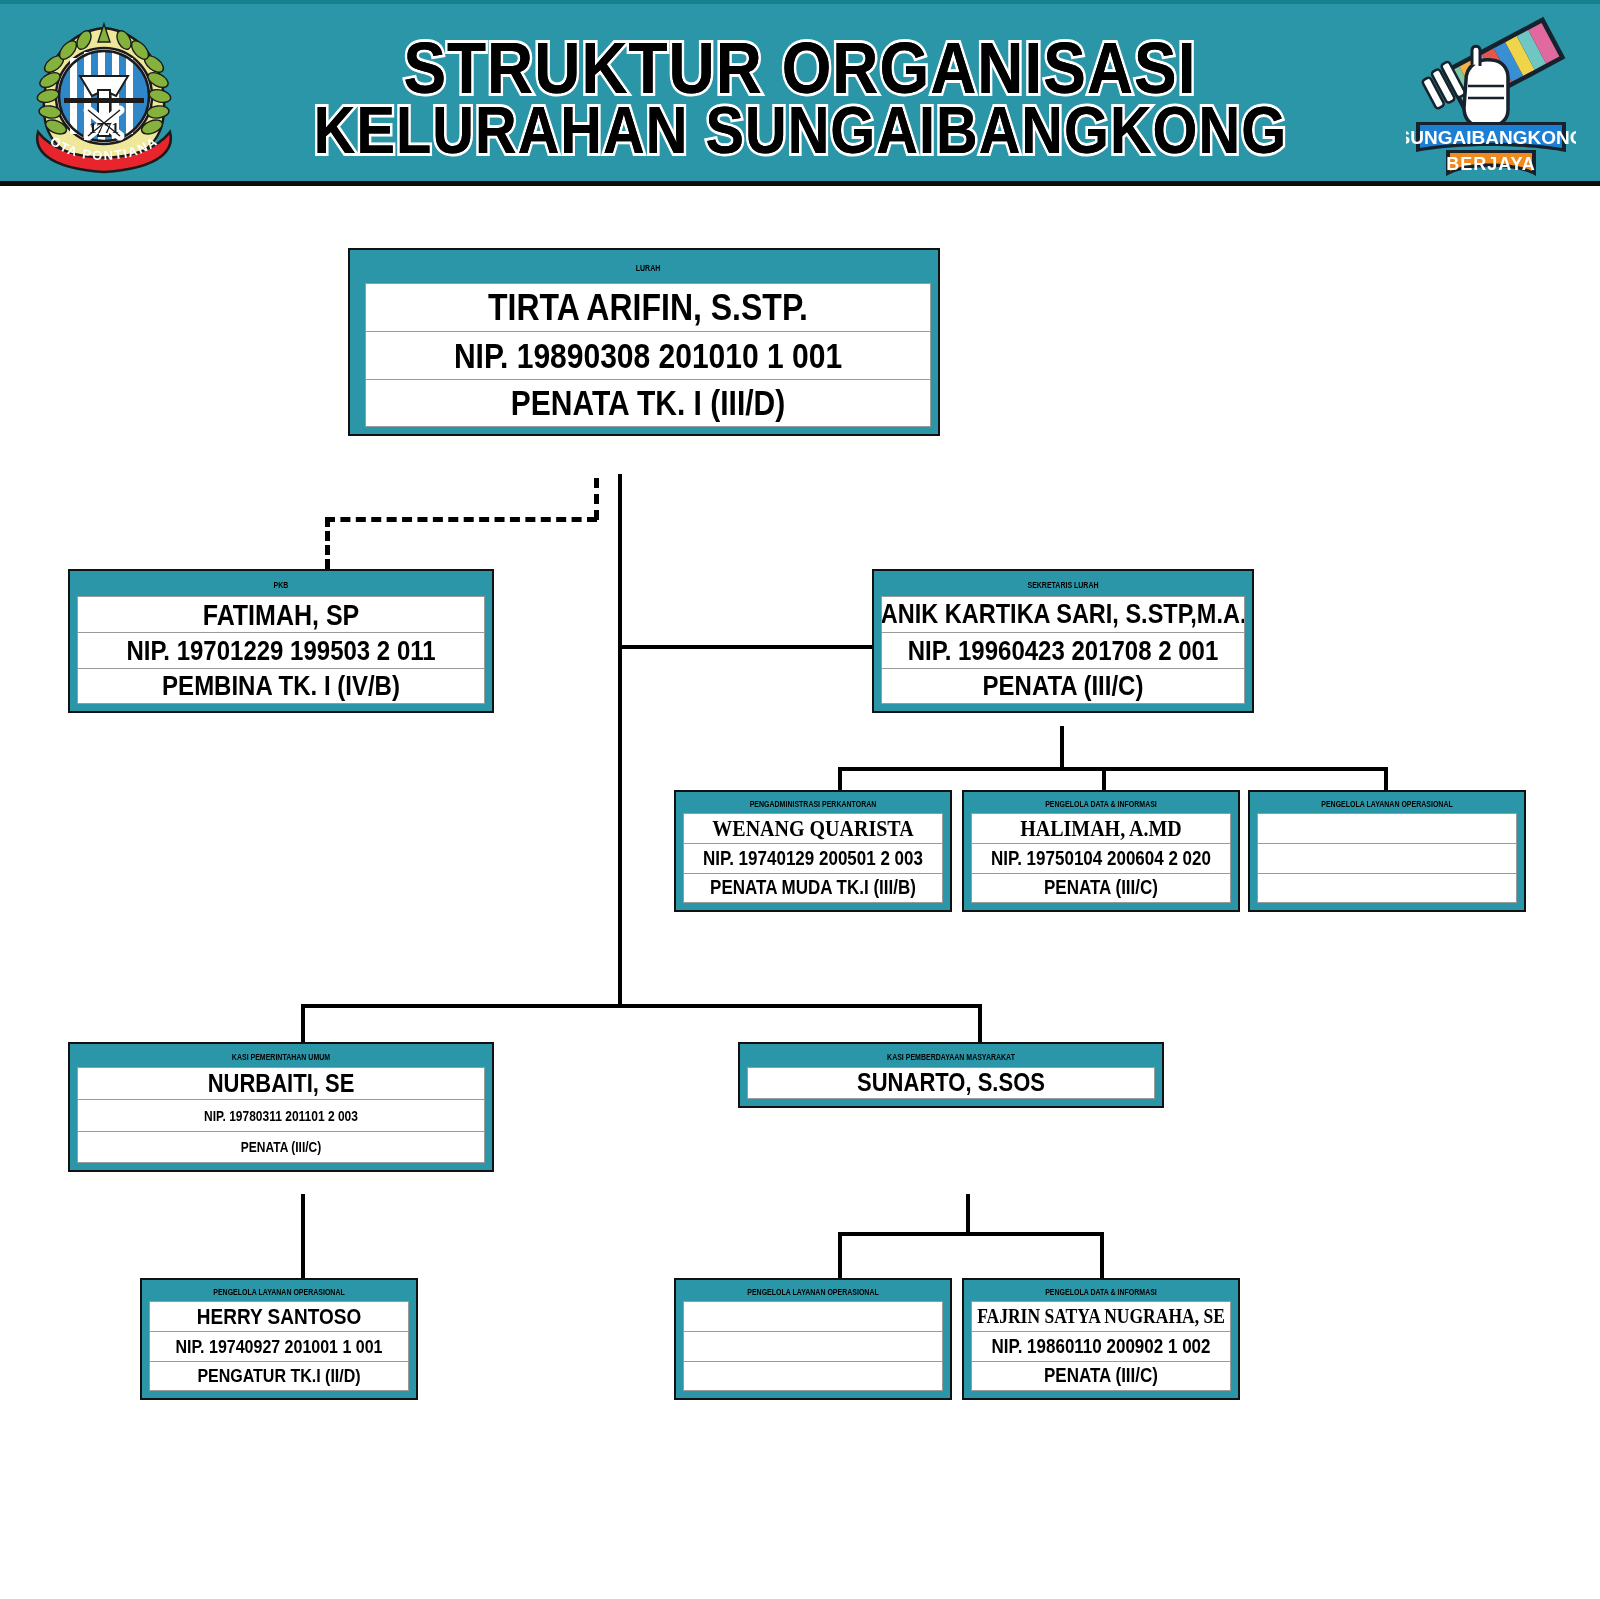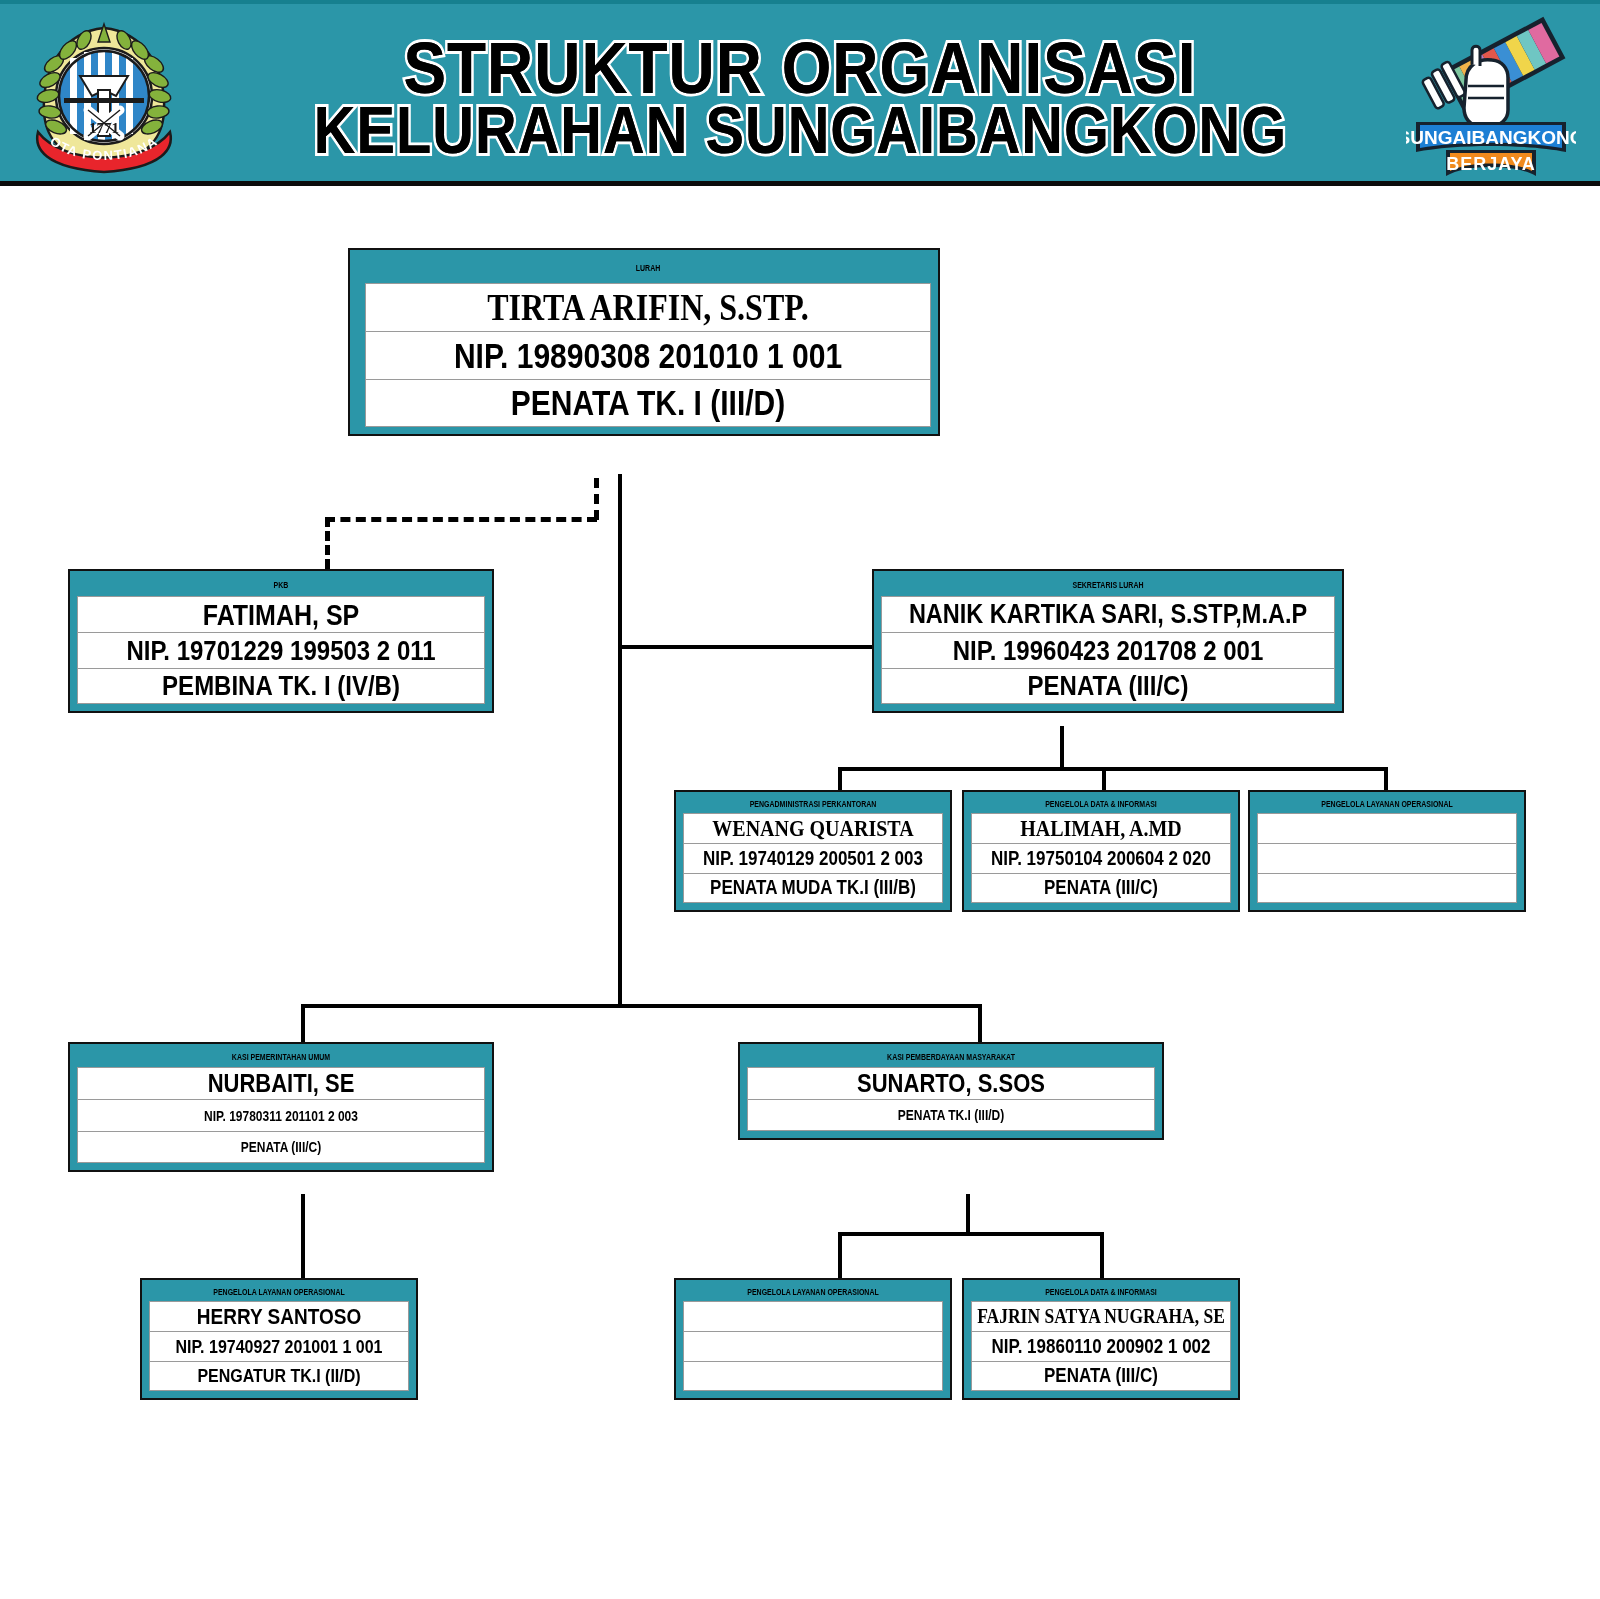--- a/index.html
+++ b/index.html
@@ -83,21 +83,21 @@
     overflow: hidden;
     display: flex; align-items: center; justify-content: center;
     transform-origin: center;
   }
   .node .row span { display:inline-block; transform: scaleY(1.18); }
   .node .row:last-child { border-bottom: 1px solid #9a9a9a; }
 
   
   .lurah .title { font-size: 46px; padding: 14px 0 12px; }
   .lurah .row { height: 48px; font-size: 30px; }
-  .lurah .row.r1 { font-size: 32px; font-family: Liberation Serif, serif; }
+  .lurah .row.r1 { font-size: 32px; }
 
   .lvl2 .title { font-size: 30px; padding: 10px 0 8px; }
   .lvl2 .row { height: 36px; font-size: 24px; text-align: center; }
   .lvl2 .row.r1 { font-size: 25px; }
 
   .lvl3 .title { font-size: 21px; padding: 9px 0 7px; }
   .lvl3 .row { height: 32px; font-size: 12px; }
   .lvl3 .row.r1 { font-size: 22px; }
 
   .lvl4 .title { font-size: 18px; padding: 8px 0 6px; }
@@ -277,21 +277,21 @@
         </div>
         <div class="row">
           <span>NIP. 19701229 199503 2 011</span>
         </div>
         <div class="row">
           <span>PEMBINA TK. I (IV/B)</span>
         </div>
       </div>
     </div>
 
-    <div class="node lvl2" style="left:872px; top:383px; width:472px;">
+    <div class="node lvl2" style="left:872px; top:383px; width:382px;">
       <div class="title" style="font-size: 7px;">SEKRETARIS LURAH</div>
       <div class="rows">
         <div class="row r1">
           <span style="font-size: 23.5px;">NANIK KARTIKA SARI, S.STP,M.A.P</span>
         </div>
         <div class="row">
           <span>NIP. 19960423 201708 2 001</span>
         </div>
         <div class="row">
           <span>PENATA (III/C)</span>
@@ -358,23 +358,20 @@
         </div>
       </div>
     </div>
 
     <div class="node lvl3" style="left:738px; top:856px; width:426px;">
       <div class="title" style="font-size: 7px;">KASI PEMBERDAYAAN MASYARAKAT</div>
       <div class="rows">
         <div class="row r1">
           <span>SUNARTO, S.SOS</span>
         </div>
-        <div class="row">
-          <span>PENATA TK.I (III/D)</span>
-        </div>
       </div>
     </div>
 
     <div class="node lvl4b" style="left:140px; top:1092px; width:278px;">
       <div class="title" style="font-size: 7px;">PENGELOLA LAYANAN OPERASIONAL</div>
       <div class="rows">
         <div class="row r1">
           <span>HERRY SANTOSO</span>
         </div>
         <div class="row">

